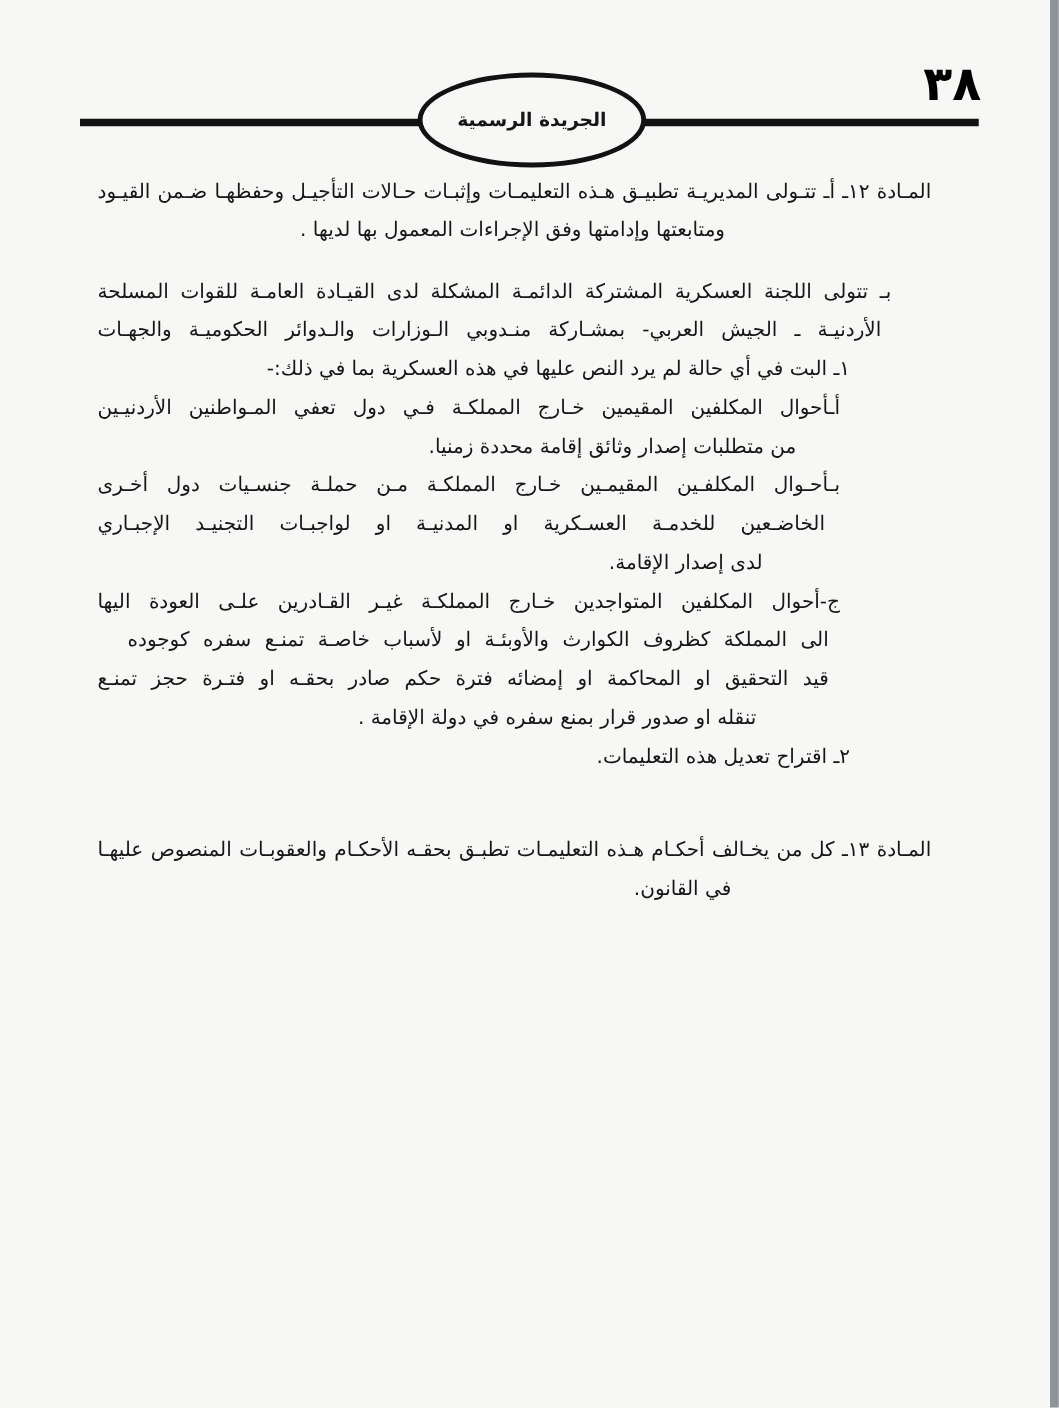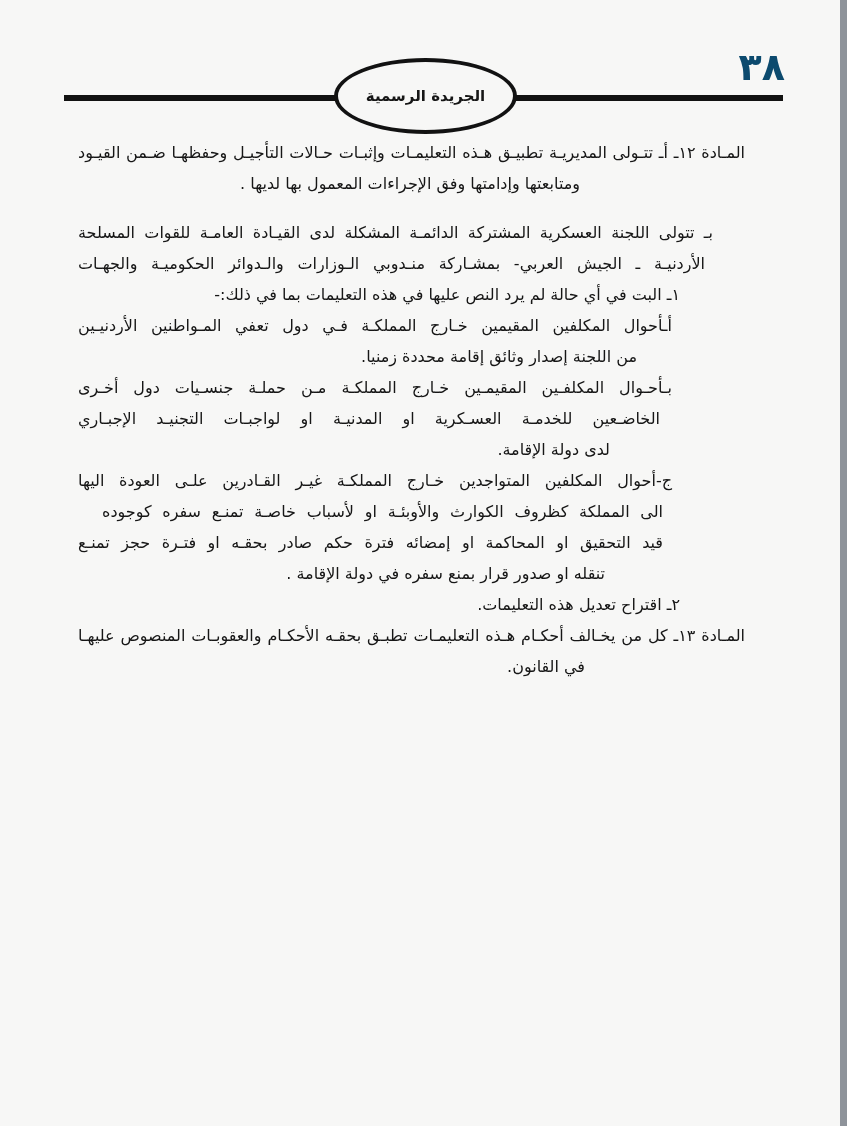--- a/index.html
+++ b/index.html
@@ -10,21 +10,21 @@
     color:#161616;
   }
   .page{position:absolute;inset:0;}
   .edge-strip{
     position:absolute;top:0;right:0;width:7px;height:1126px;
     background:#8e939a;
   }
   .page-number{
     position:absolute;top:48px;right:62px;
     font-size:38px;font-weight:bold;letter-spacing:-2px;
-    line-height:1;color:#0c4a6e;
+    line-height:1;color:#000000;
   }
   .header-rule{
     position:absolute;top:95px;left:64px;width:719px;height:6px;
     background:#121212;
   }
   .header-ellipse{
     position:absolute;top:58px;left:334px;width:175px;height:68px;
     border:4px solid #121212;border-radius:50%;
     background:#f7f7f6;
     display:flex;align-items:center;justify-content:center;
@@ -58,28 +58,28 @@
     <div class="header-ellipse">
       <span>الجريدة الرسمية</span>
     </div>
   </header>
 
   <main class="body-text" id="body-lines">
       <div class="line justify" style="padding-right: 0px;">المـادة ١٢ـ أـ تتـولى المديريـة تطبيـق هـذه التعليمـات وإثبـات حـالات التأجيـل وحفظهـا ضـمن القيـود</div>
       <div class="line right" style="padding-right: 165px;">ومتابعتها وإدامتها وفق الإجراءات المعمول بها لديها .</div>
       <div class="line justify" style="padding-right: 32px; margin-top: 18px;">بـ تتولى اللجنة العسكرية المشتركة الدائمـة المشكلة لدى القيـادة العامـة للقوات المسلحة</div>
       <div class="line justify" style="padding-right: 40px;">الأردنيـة ـ الجيش العربي- بمشـاركة منـدوبي الـوزارات والـدوائر الحكوميـة والجهـات</div>
-      <div class="line right" style="padding-right: 65px;">١ـ البت في أي حالة لم يرد النص عليها في هذه التعليمات بما في ذلك:-</div>
+      <div class="line right" style="padding-right: 65px;">١ـ البت في أي حالة لم يرد النص عليها في هذه العسكرية بما في ذلك:-</div>
       <div class="line justify" style="padding-right: 73px;">أـأحوال المكلفين المقيمين خـارج المملكـة فـي دول تعفي المـواطنين الأردنيـين</div>
-      <div class="line right" style="padding-right: 108px;">من اللجنة إصدار وثائق إقامة محددة زمنيا.</div>
+      <div class="line right" style="padding-right: 108px;">من متطلبات إصدار وثائق إقامة محددة زمنيا.</div>
       <div class="line justify" style="padding-right: 73px;">بـأحـوال المكلفـين المقيمـين خـارج المملكـة مـن حملـة جنسـيات دول أخـرى</div>
       <div class="line justify" style="padding-right: 85px;">الخاضـعين للخدمـة العسـكرية او المدنيـة او لواجبـات التجنيـد الإجبـاري</div>
-      <div class="line right" style="padding-right: 135px;">لدى دولة الإقامة.</div>
+      <div class="line right" style="padding-right: 135px;">لدى إصدار الإقامة.</div>
       <div class="line justify" style="padding-right: 73px;">ج-أحوال المكلفين المتواجدين خـارج المملكـة غيـر القـادرين علـى العودة اليها</div>
       <div class="line justify" style="padding-right: 82px; margin-left: 24px;">الى المملكة كظروف الكوارث والأوبئـة او لأسباب خاصـة تمنـع سفره كوجوده</div>
       <div class="line justify" style="padding-right: 82px;">قيد التحقيق او المحاكمة او إمضائه فترة حكم صادر بحقـه او فتـرة حجز تمنـع</div>
       <div class="line right" style="padding-right: 140px;">تنقله او صدور قرار بمنع سفره في دولة الإقامة .</div>
       <div class="line right" style="padding-right: 65px;">٢ـ اقتراح تعديل هذه التعليمات.</div>
-      <div class="line justify" style="padding-right: 0px;">المـادة ١٣ـ كل من يخـالف أحكـام هـذه التعليمـات تطبـق بحقـه الأحكـام والعقوبـات المنصوص عليهـا</div>
+      <div class="line justify" style="padding-right: 0px; margin-top: 44px;">المـادة ١٣ـ كل من يخـالف أحكـام هـذه التعليمـات تطبـق بحقـه الأحكـام والعقوبـات المنصوص عليهـا</div>
       <div class="line right" style="padding-right: 160px;">في القانون.</div>
     </main>
 
 </div>
 
 </body></html>

